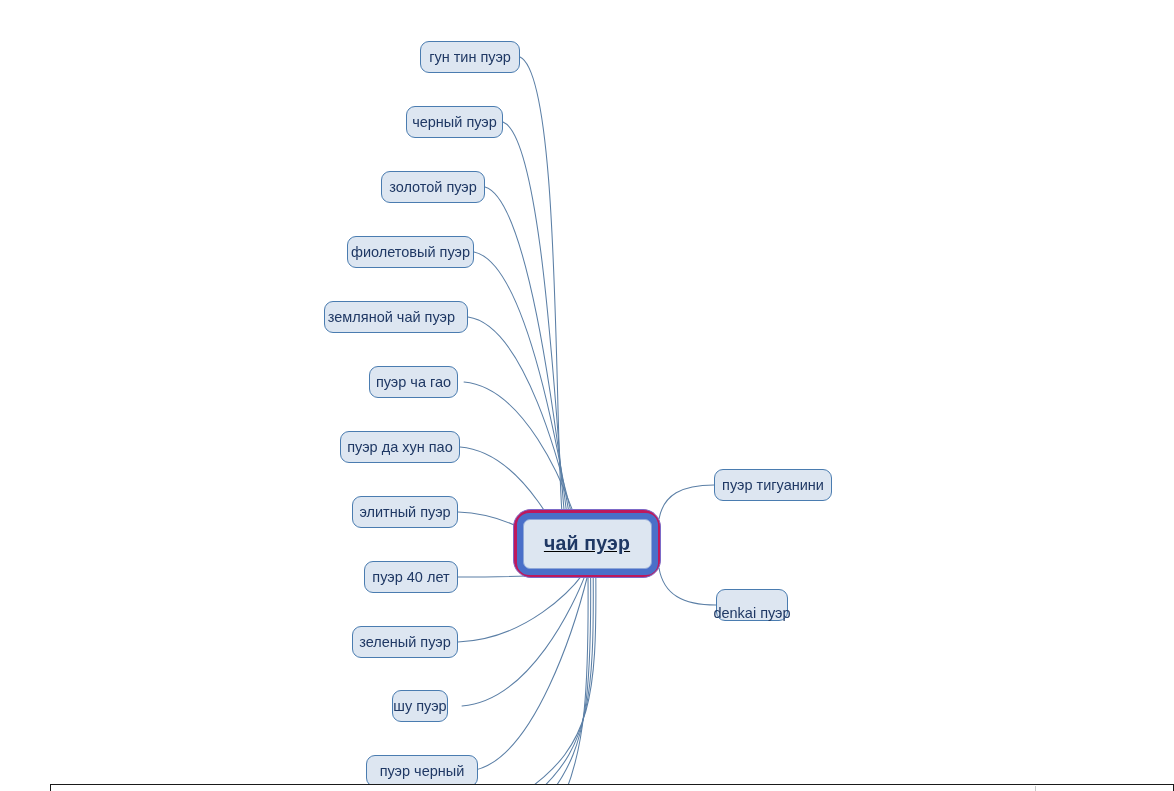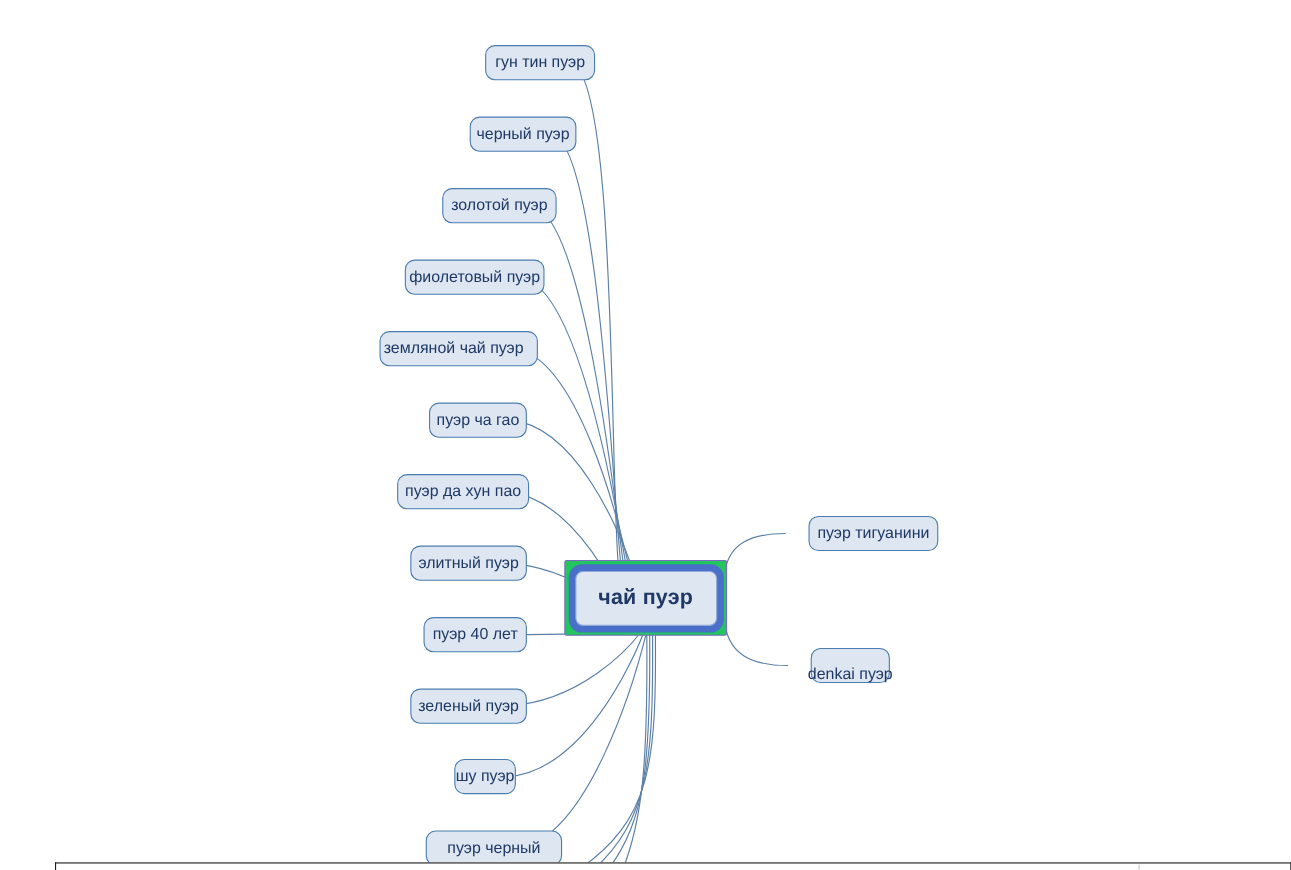--- a/index.html
+++ b/index.html
@@ -41,32 +41,32 @@
     justify-content: center;
     background: #dde6f1;
     border: 1.6px solid #4a7cb0;
     border-radius: 9px;
     color: #1f3864;
     font-size: 14.5px;
     line-height: 1;
     white-space: nowrap;
     padding: 0 12px;
     height: 32px;
-    margin-left: 21px;
   }
   .node-label {
     display: block;
   }
   .central-node {
     position: absolute;
     box-sizing: border-box;
     border: 1.4px solid #7d6ac7;
-    border-radius: 2px;
+    border-radius: 18px;
     padding: 2.5px;
-    background: #22c55e;
+    background: #be185d;
+    text-decoration: underline;
   }
   .central-band {
     box-sizing: border-box;
     border: 6.5px solid #4a6fc9;
     border-radius: 12px;
     padding: 0;
     background: #4a6fc9;
   }
   .central-inner {
     box-sizing: border-box;
@@ -158,21 +158,21 @@
       </div>
       <div class="node" style="left: 364px; top: 561px; width: 94px;">
         <span class="node-label">пуэр 40 лет</span>
       </div>
       <div class="node" style="left: 352px; top: 626px; width: 106px;">
         <span class="node-label">зеленый пуэр</span>
       </div>
       <div class="node" style="left: 392px; top: 690px; width: 56px;">
         <span class="node-label">шу пуэр</span>
       </div>
-      <div class="node" style="left: 366px; top: 755px; width: 124px;">
+      <div class="node" style="left: 366px; top: 755px; width: 112px;">
         <span class="node-label">пуэр черный</span>
       </div>
       <div class="node" style="left: 714px; top: 469px; width: 118px;">
         <span class="node-label">пуэр тигуанини</span>
       </div>
       <div class="node" style="left: 716px; top: 589px; width: 72px; align-items: flex-end;">
         <span class="node-label">denkai пуэр</span>
       </div>
     </div>
 

